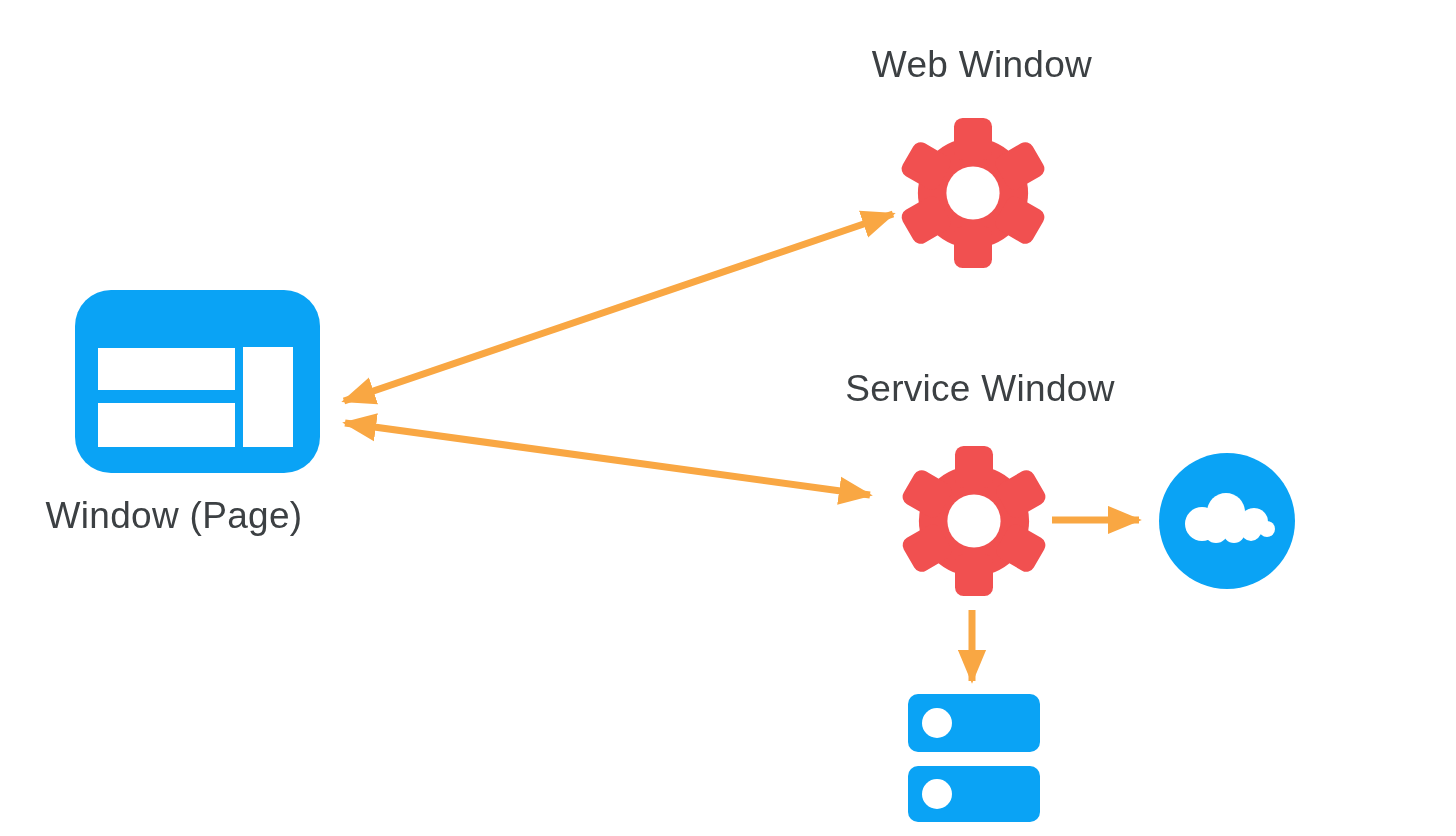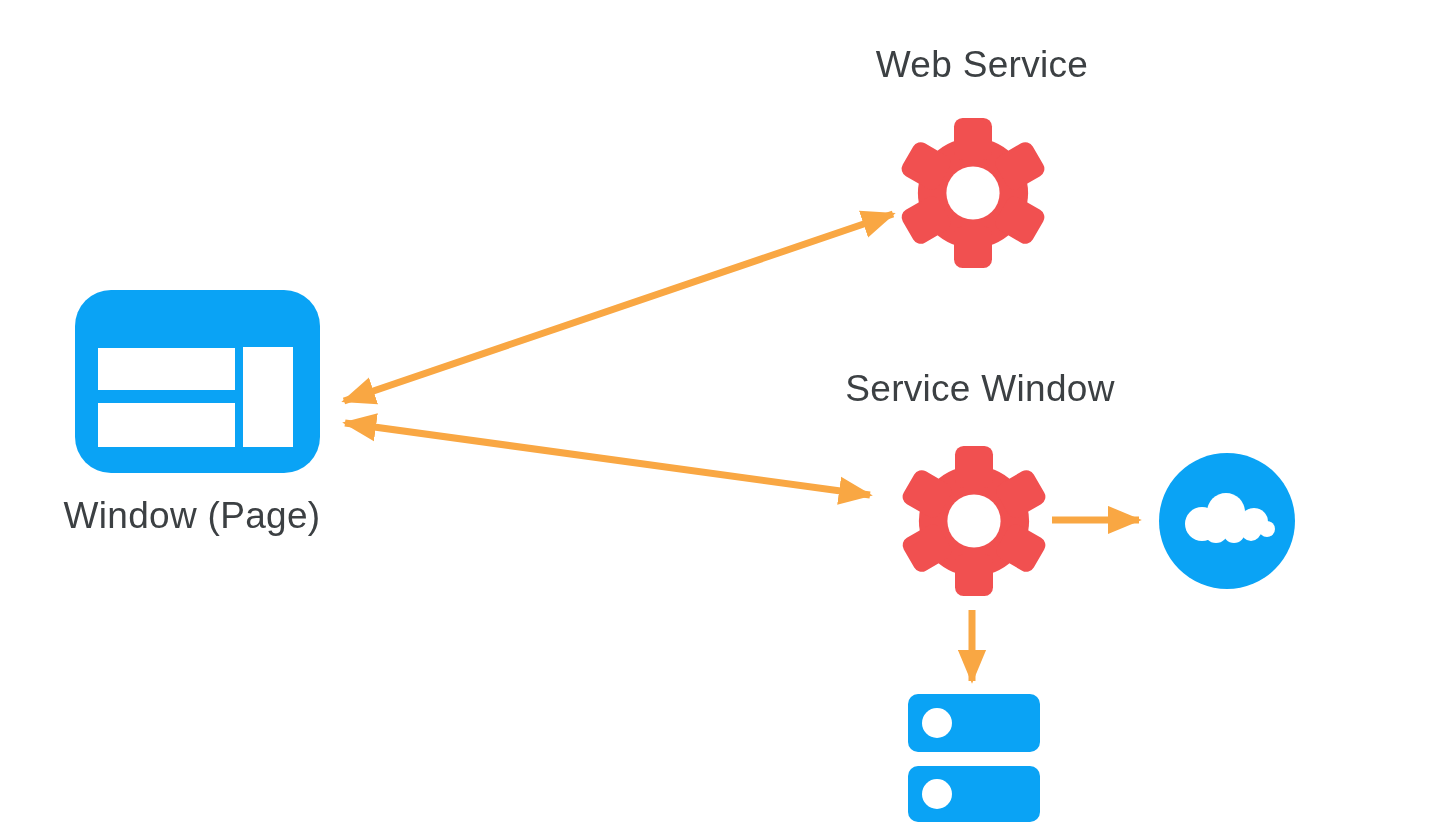--- a/index.html
+++ b/index.html
@@ -63,21 +63,21 @@
       <marker id="ah" viewBox="0 0 12 10" refX="11" refY="5" markerWidth="34" markerHeight="29" markerUnits="userSpaceOnUse" orient="auto-start-reverse">
         <path class="arrowhead-shape" d="M0 0 L12 5 L0 10 z"></path>
       </marker>
     </defs>
     <line x1="344" y1="401" x2="893" y2="214" marker-start="url(#ah)" marker-end="url(#ah)"></line>
     <line x1="345" y1="423" x2="870" y2="495" marker-start="url(#ah)" marker-end="url(#ah)"></line>
     <line x1="1052" y1="520" x2="1139" y2="520" marker-end="url(#ah)"></line>
     <line x1="972" y1="610" x2="972" y2="681" marker-end="url(#ah)"></line>
   </svg>
 
-  <div class="node-label" style="left:982px; top:46px;">Web Service</div>
+  <div class="node-label" style="left:982px; top:46px;">Web Window</div>
 
   <svg class="icon" style="left:897px; top:115px;" width="152" height="156" viewBox="0 0 160 160">
     <g class="gear-body">
       <circle cx="80" cy="80" r="58"></circle>
       <rect x="60" y="1" width="40" height="44" rx="9" transform="rotate(0 80 80)"></rect>
       <rect x="60" y="1" width="40" height="44" rx="9" transform="rotate(60 80 80)"></rect>
       <rect x="60" y="1" width="40" height="44" rx="9" transform="rotate(120 80 80)"></rect>
       <rect x="60" y="1" width="40" height="44" rx="9" transform="rotate(180 80 80)"></rect>
       <rect x="60" y="1" width="40" height="44" rx="9" transform="rotate(240 80 80)"></rect>
       <rect x="60" y="1" width="40" height="44" rx="9" transform="rotate(300 80 80)"></rect>
@@ -85,21 +85,21 @@
     <circle class="white-fill" cx="80" cy="80" r="28"></circle>
   </svg>
 
   <svg class="icon" style="left:75px; top:290px;" width="245" height="183" viewBox="0 0 245 183">
     <rect class="blue-fill" x="0" y="0" width="245" height="183" rx="36"></rect>
     <rect class="white-fill" x="23" y="58" width="137" height="42"></rect>
     <rect class="white-fill" x="23" y="113" width="137" height="44"></rect>
     <rect class="white-fill" x="168" y="57" width="50" height="100"></rect>
   </svg>
 
-  <div class="node-label" style="left:192px; top:497px;">Window (Page)</div>
+  <div class="node-label" style="left:174px; top:497px;">Window (Page)</div>
 
   <div class="node-label" style="left:980px; top:370px;">Service Window</div>
 
   <svg class="icon" style="left:898px; top:443px;" width="152" height="156" viewBox="0 0 160 160">
     <g class="gear-body">
       <circle cx="80" cy="80" r="58"></circle>
       <rect x="60" y="1" width="40" height="44" rx="9" transform="rotate(0 80 80)"></rect>
       <rect x="60" y="1" width="40" height="44" rx="9" transform="rotate(60 80 80)"></rect>
       <rect x="60" y="1" width="40" height="44" rx="9" transform="rotate(120 80 80)"></rect>
       <rect x="60" y="1" width="40" height="44" rx="9" transform="rotate(180 80 80)"></rect>

